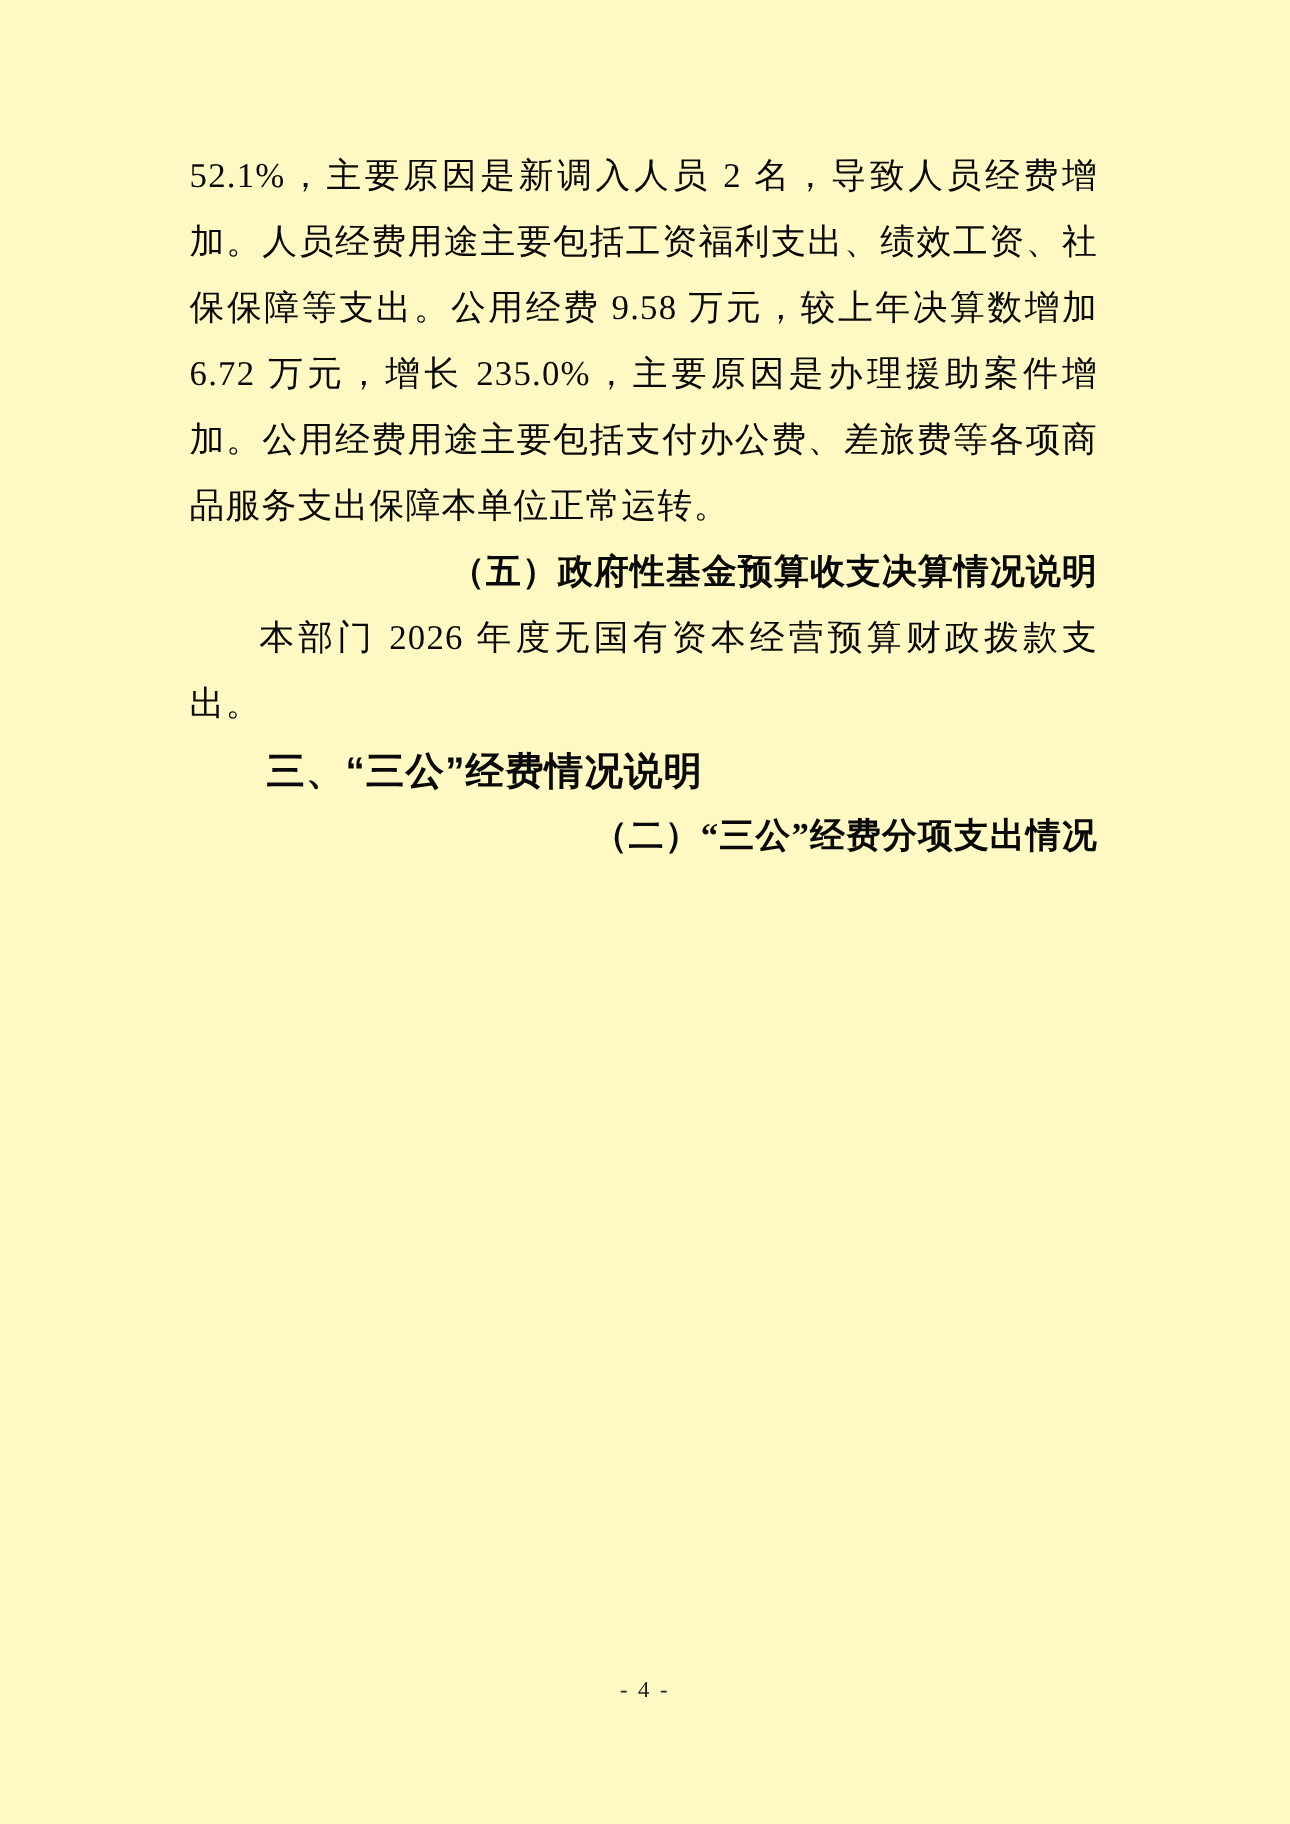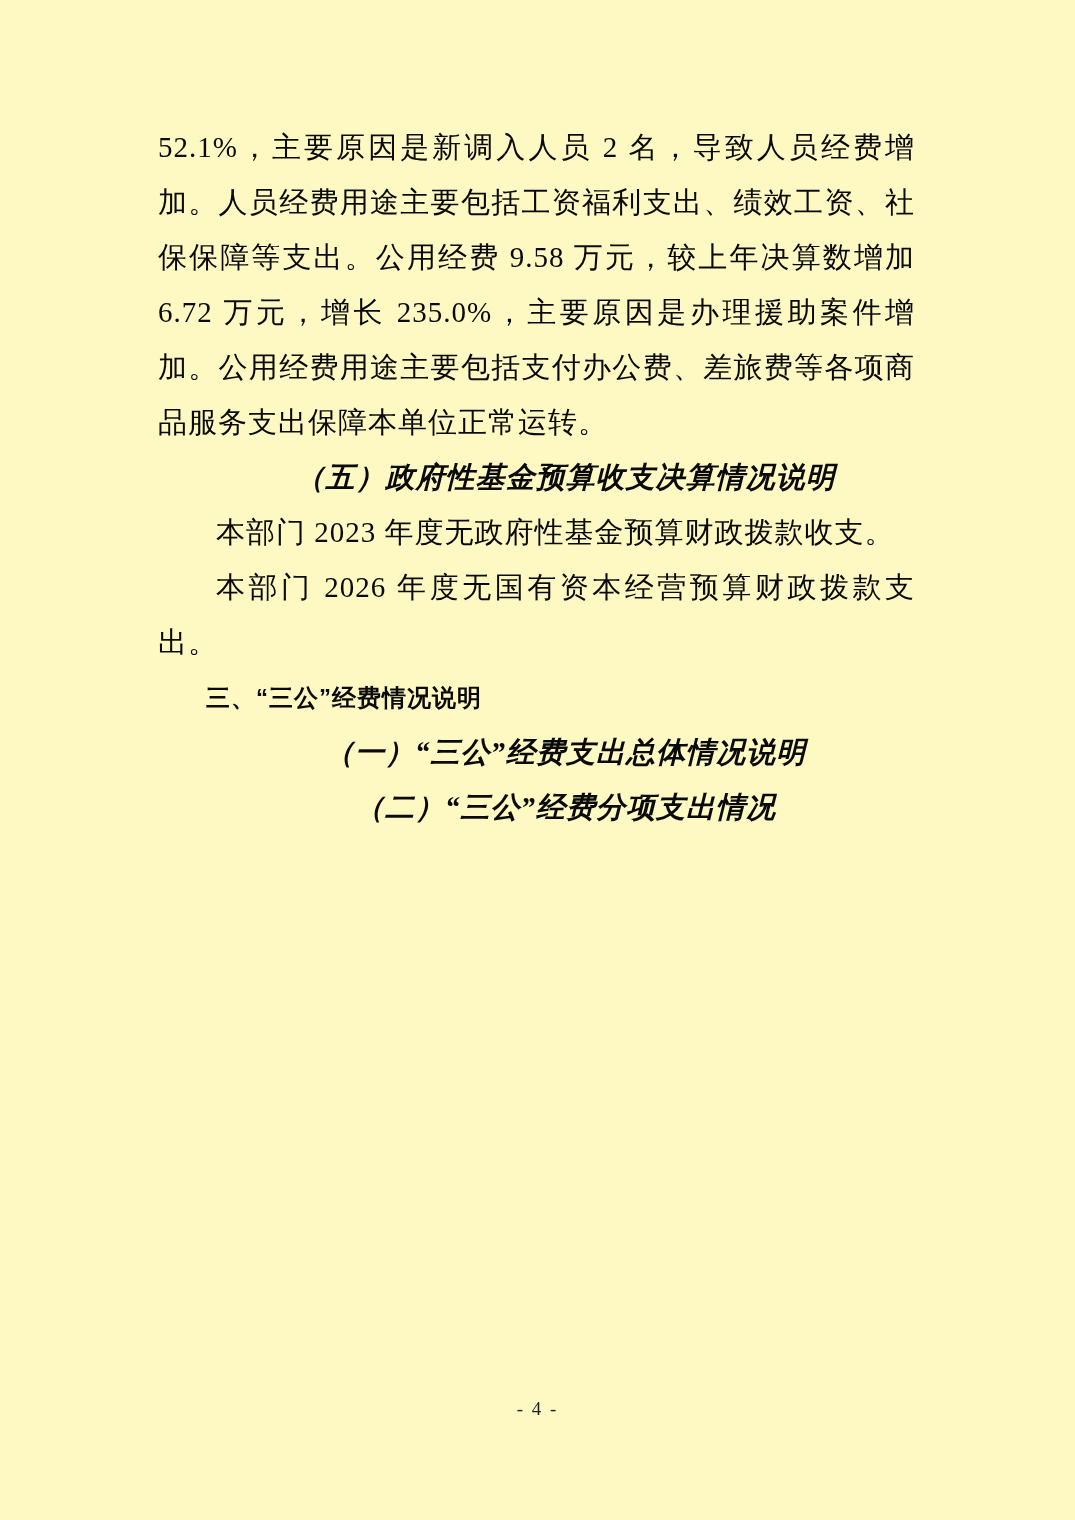--- a/index.html
+++ b/index.html
@@ -23,51 +23,48 @@
   .content p {
     font-size: 29px;
     line-height: 55px;
     text-align: justify;
     letter-spacing: 1px;
   }
   p.indent { text-indent: 2em; }
   p.heading-sub {
     font-weight: bold;
     text-indent: 2em;
-    text-align: center;
-    font-style: italic;
+    text-align: right;
   }
   p.heading-major {
     font-weight: bold;
     text-indent: 2em;
     text-align: left;
     font-family: "Liberation Sans", "DejaVu Sans", sans-serif;
-    font-size: 24px;
+    font-size: 32px;
   }
   .footer {
     position: absolute;
     left: 0;
     top: 1398px;
     width: 100%;
     text-align: center;
     font-size: 19px;
     letter-spacing: 2px;
     color: #222222;
     font-family: "Liberation Serif", "DejaVu Serif", serif;
   }
 </style>
 </head>
 <body>
 
 <div class="page">
   <div class="content">
     <p>52.1%，主要原因是新调入人员 2 名，导致人员经费增加。人员经费用途主要包括工资福利支出、绩效工资、社保保障等支出。公用经费 9.58 万元，较上年决算数增加 6.72 万元，增长 235.0%，主要原因是办理援助案件增加。公用经费用途主要包括支付办公费、差旅费等各项商品服务支出保障本单位正常运转。</p>
     <p class="heading-sub">（五）政府性基金预算收支决算情况说明</p>
-    <p class="indent">本部门 2023 年度无政府性基金预算财政拨款收支。</p>
     <p class="indent">本部门 2026 年度无国有资本经营预算财政拨款支出。</p>
     <p class="heading-major">三、“三公”经费情况说明</p>
-    <p class="heading-sub">（一）“三公”经费支出总体情况说明</p>
     <p class="heading-sub">（二）“三公”经费分项支出情况</p>
   </div>
   <div class="footer">
     <span>- 4 -</span>
   </div>
 </div>
 
 </body></html>

